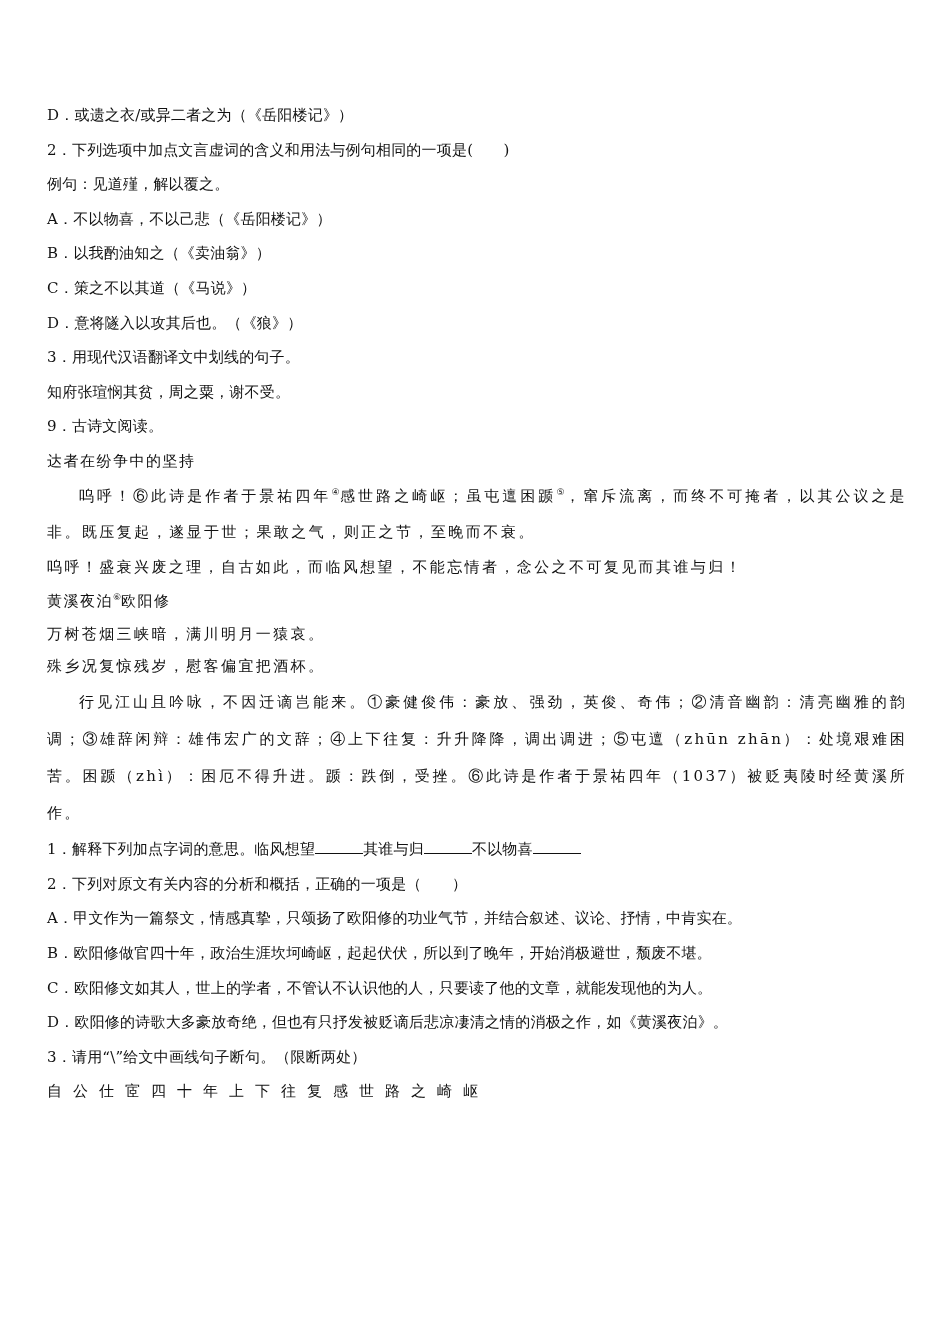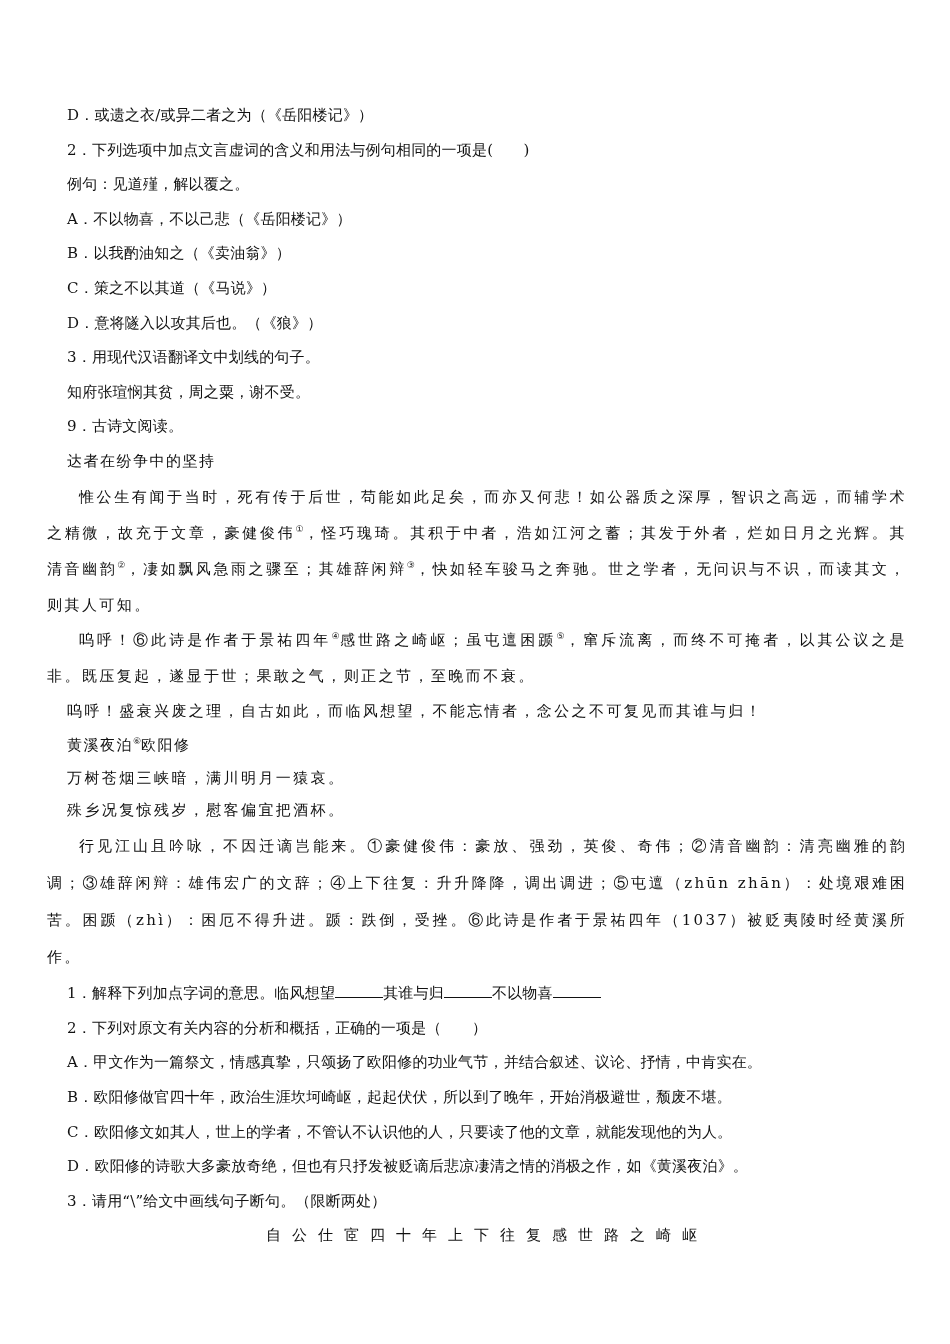--- a/index.html
+++ b/index.html
@@ -20,39 +20,38 @@
       left: 47px;
       top: 98px;
       width: 860px;
     }
     .line {
       font-size: 15px;
       line-height: 34.6px;
       height: 34.6px;
       white-space: nowrap;
       letter-spacing: 0.2px;
-      margin-left: 20px;
     }
     .para {
       font-size: 15px;
       line-height: 36px;
       letter-spacing: 2.45px;
       text-align: justify;
       text-align-last: left;
     }
     .para.indent { text-indent: 32px; }
     .sup { font-size: 9px; vertical-align: super; line-height: 0; letter-spacing: 0; }
     .blank {
       display: inline-block;
       width: 48px;
       border-bottom: 1px solid #111;
       height: 14px;
       vertical-align: baseline;
     }
-    .spaced { letter-spacing: 11px; text-align: center; }
+    .spaced { letter-spacing: 11px; }
   </style>
 </head>
 <body>
 
 <div class="page">
 
   <div class="line">D．或遗之衣/或异二者之为（《岳阳楼记》）</div>
 
   <div class="line">2．下列选项中加点文言虚词的含义和用法与例句相同的一项是(　　)</div>
   <div class="line">例句：见道殣，解以覆之。</div>
@@ -61,23 +60,20 @@
   <div class="line">C．策之不以其道（《马说》）</div>
   <div class="line">D．意将隧入以攻其后也。（《狼》）</div>
 
   <div class="line">3．用现代汉语翻译文中划线的句子。</div>
   <div class="line">知府张瑄悯其贫，周之粟，谢不受。</div>
 
 
   <div class="line">9．古诗文阅读。</div>
   <div class="line" style="letter-spacing:1.5px">达者在纷争中的坚持</div>
 
-  <div class="para indent">
-    <span>惟公生有闻于当时，死有传于后世，苟能如此足矣，而亦又何悲！如公器质之深厚，智识之高远，而辅学术之精微，故充于文章，豪健俊伟</span><span class="sup">①</span><span>，怪巧瑰琦。其积于中者，浩如江河之蓄；其发于外者，烂如日月之光辉。其清音幽韵</span><span class="sup">②</span><span>，凄如飘风急雨之骤至；其雄辞闲辩</span><span class="sup">③</span><span>，快如轻车骏马之奔驰。世之学者，无问识与不识，而读其文，则其人可知。</span>
-  </div>
 
   <div class="para indent" style="margin-top:-1px">
     <span>呜呼！⑥此诗是作者于景祐四年</span><span class="sup">④</span><span>感世路之崎岖；虽屯邅困踬</span><span class="sup">⑤</span><span>，窜斥流离，而终不可掩者，以其公议之是非。既压复起，遂显于世；果敢之气，则正之节，至晚而不衰。</span>
   </div>
 
   <div class="line" style="letter-spacing:2.4px;height:34px;line-height:34px">呜呼！盛衰兴废之理，自古如此，而临风想望，不能忘情者，念公之不可复见而其谁与归！</div>
 
   <div class="line" style="letter-spacing:1.5px">
     <span>黄溪夜泊</span><span class="sup">⑥</span><span>欧阳修</span>
   </div>

